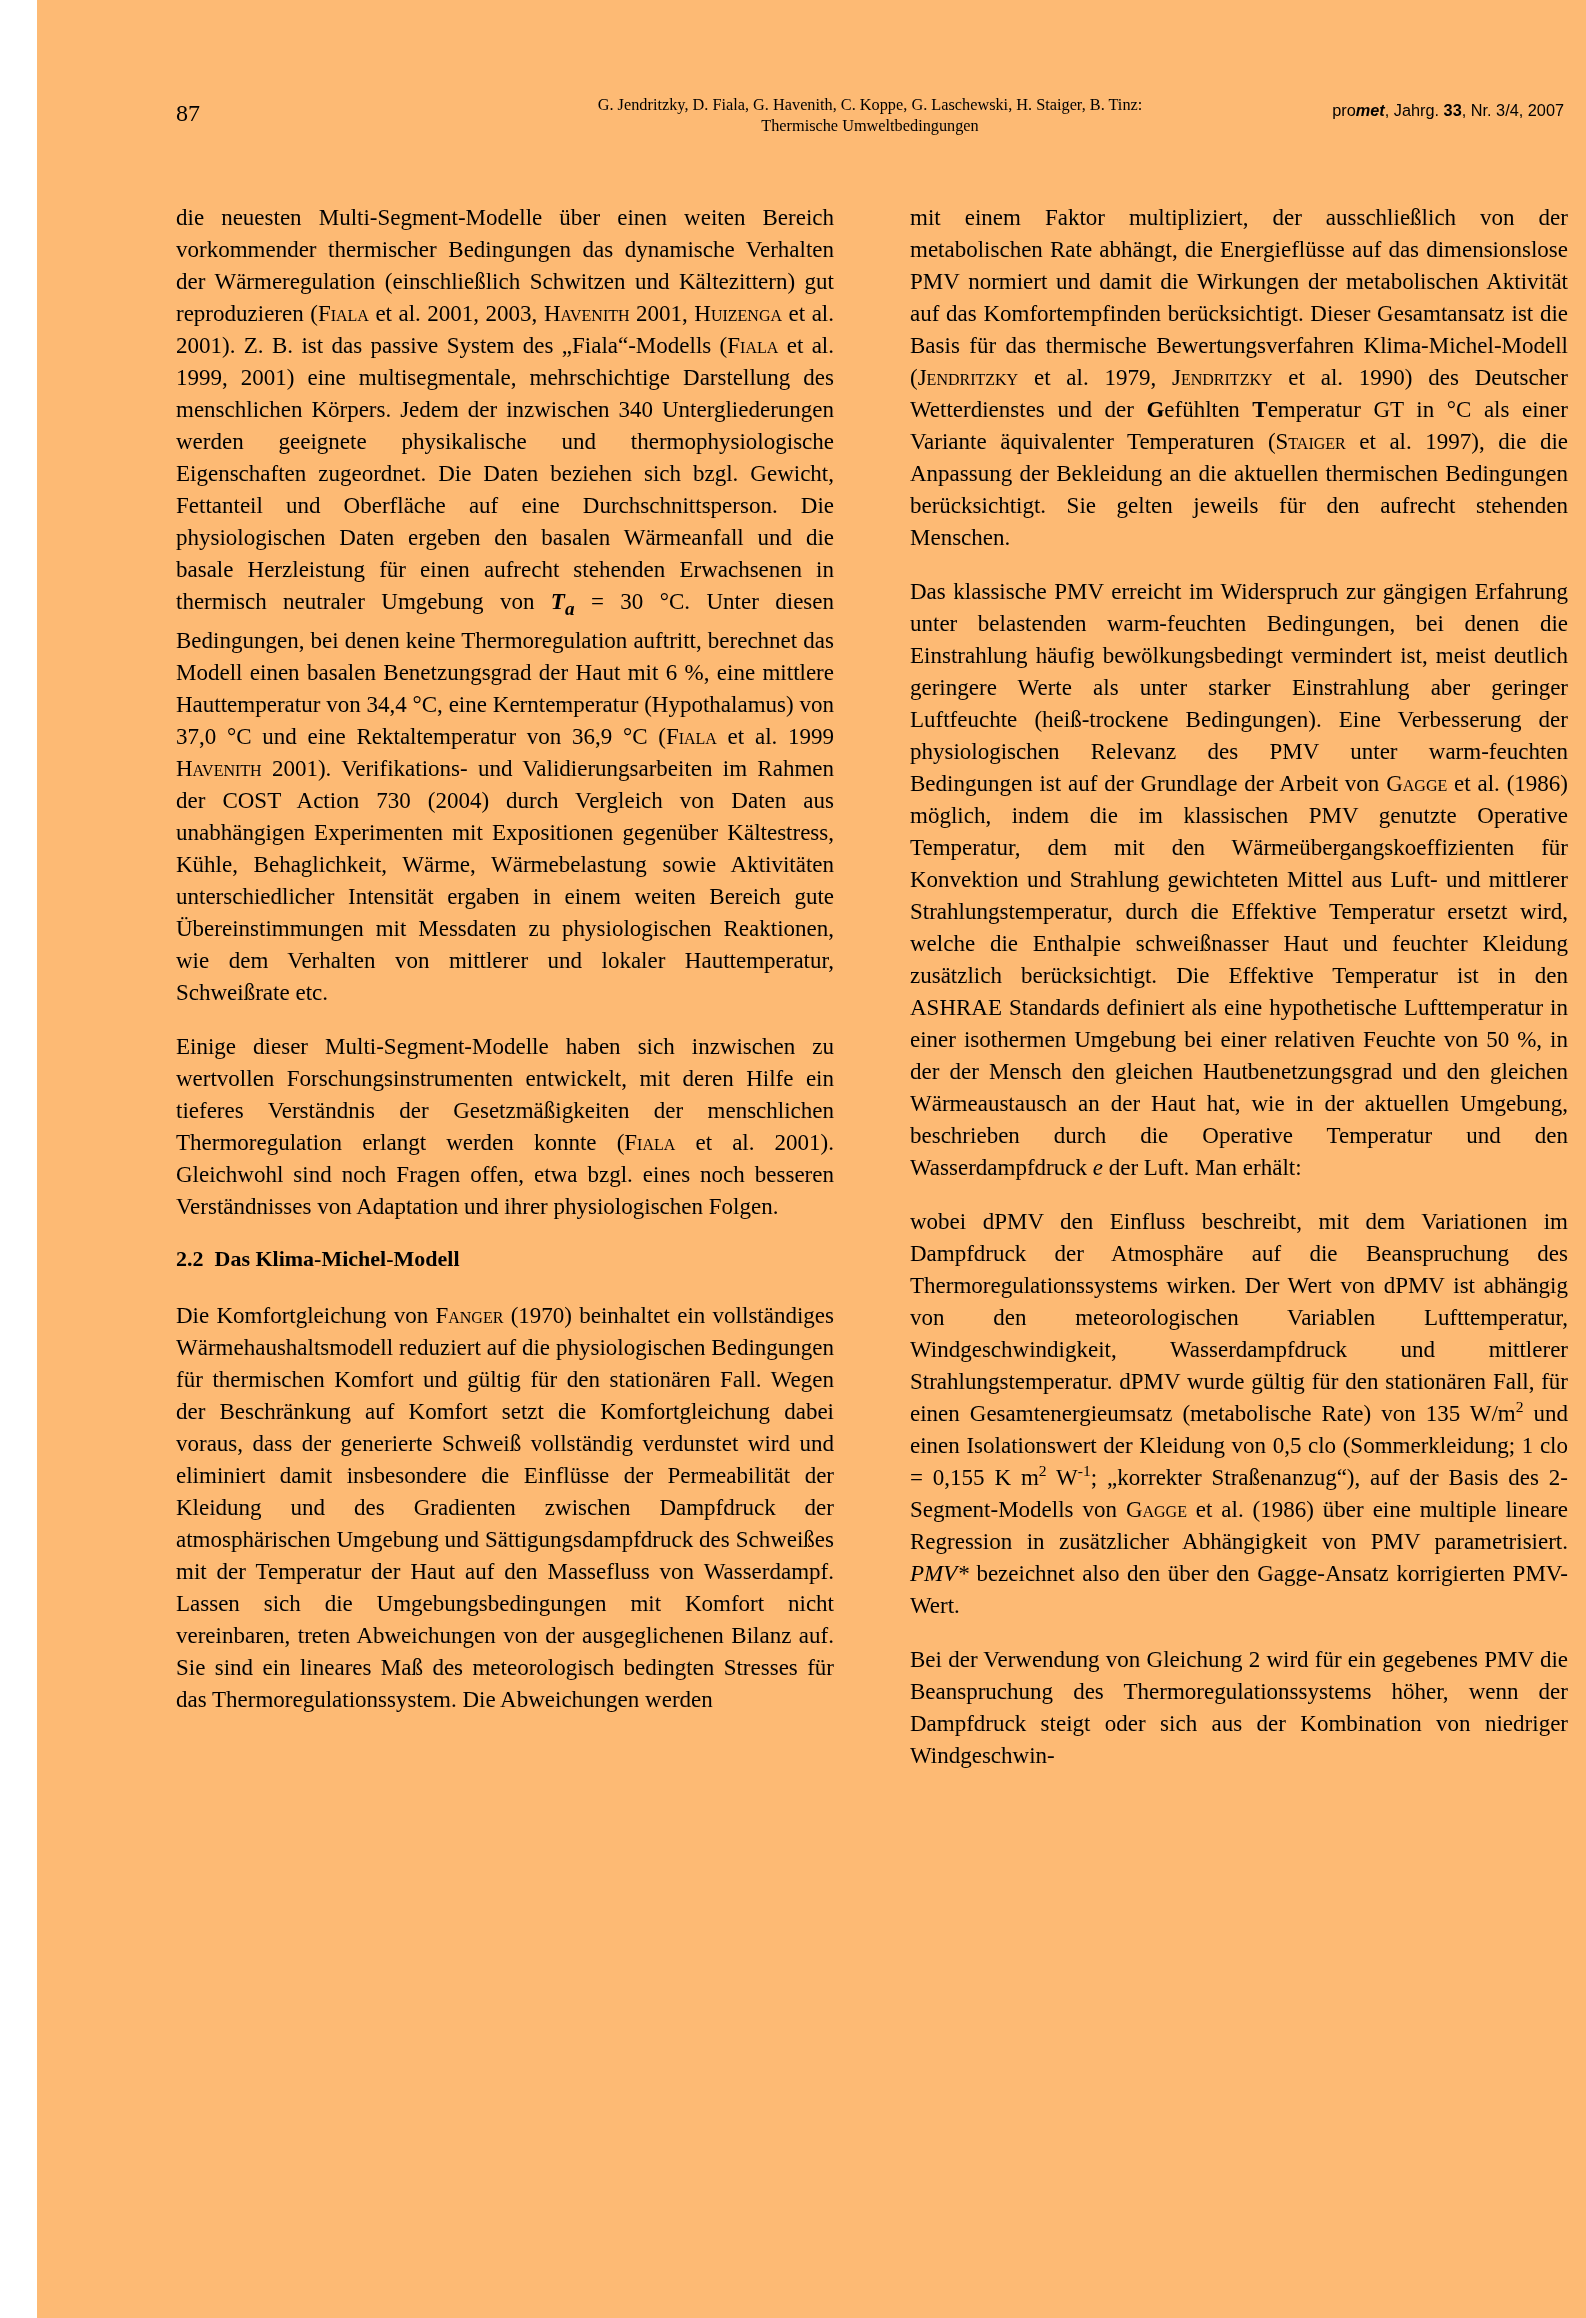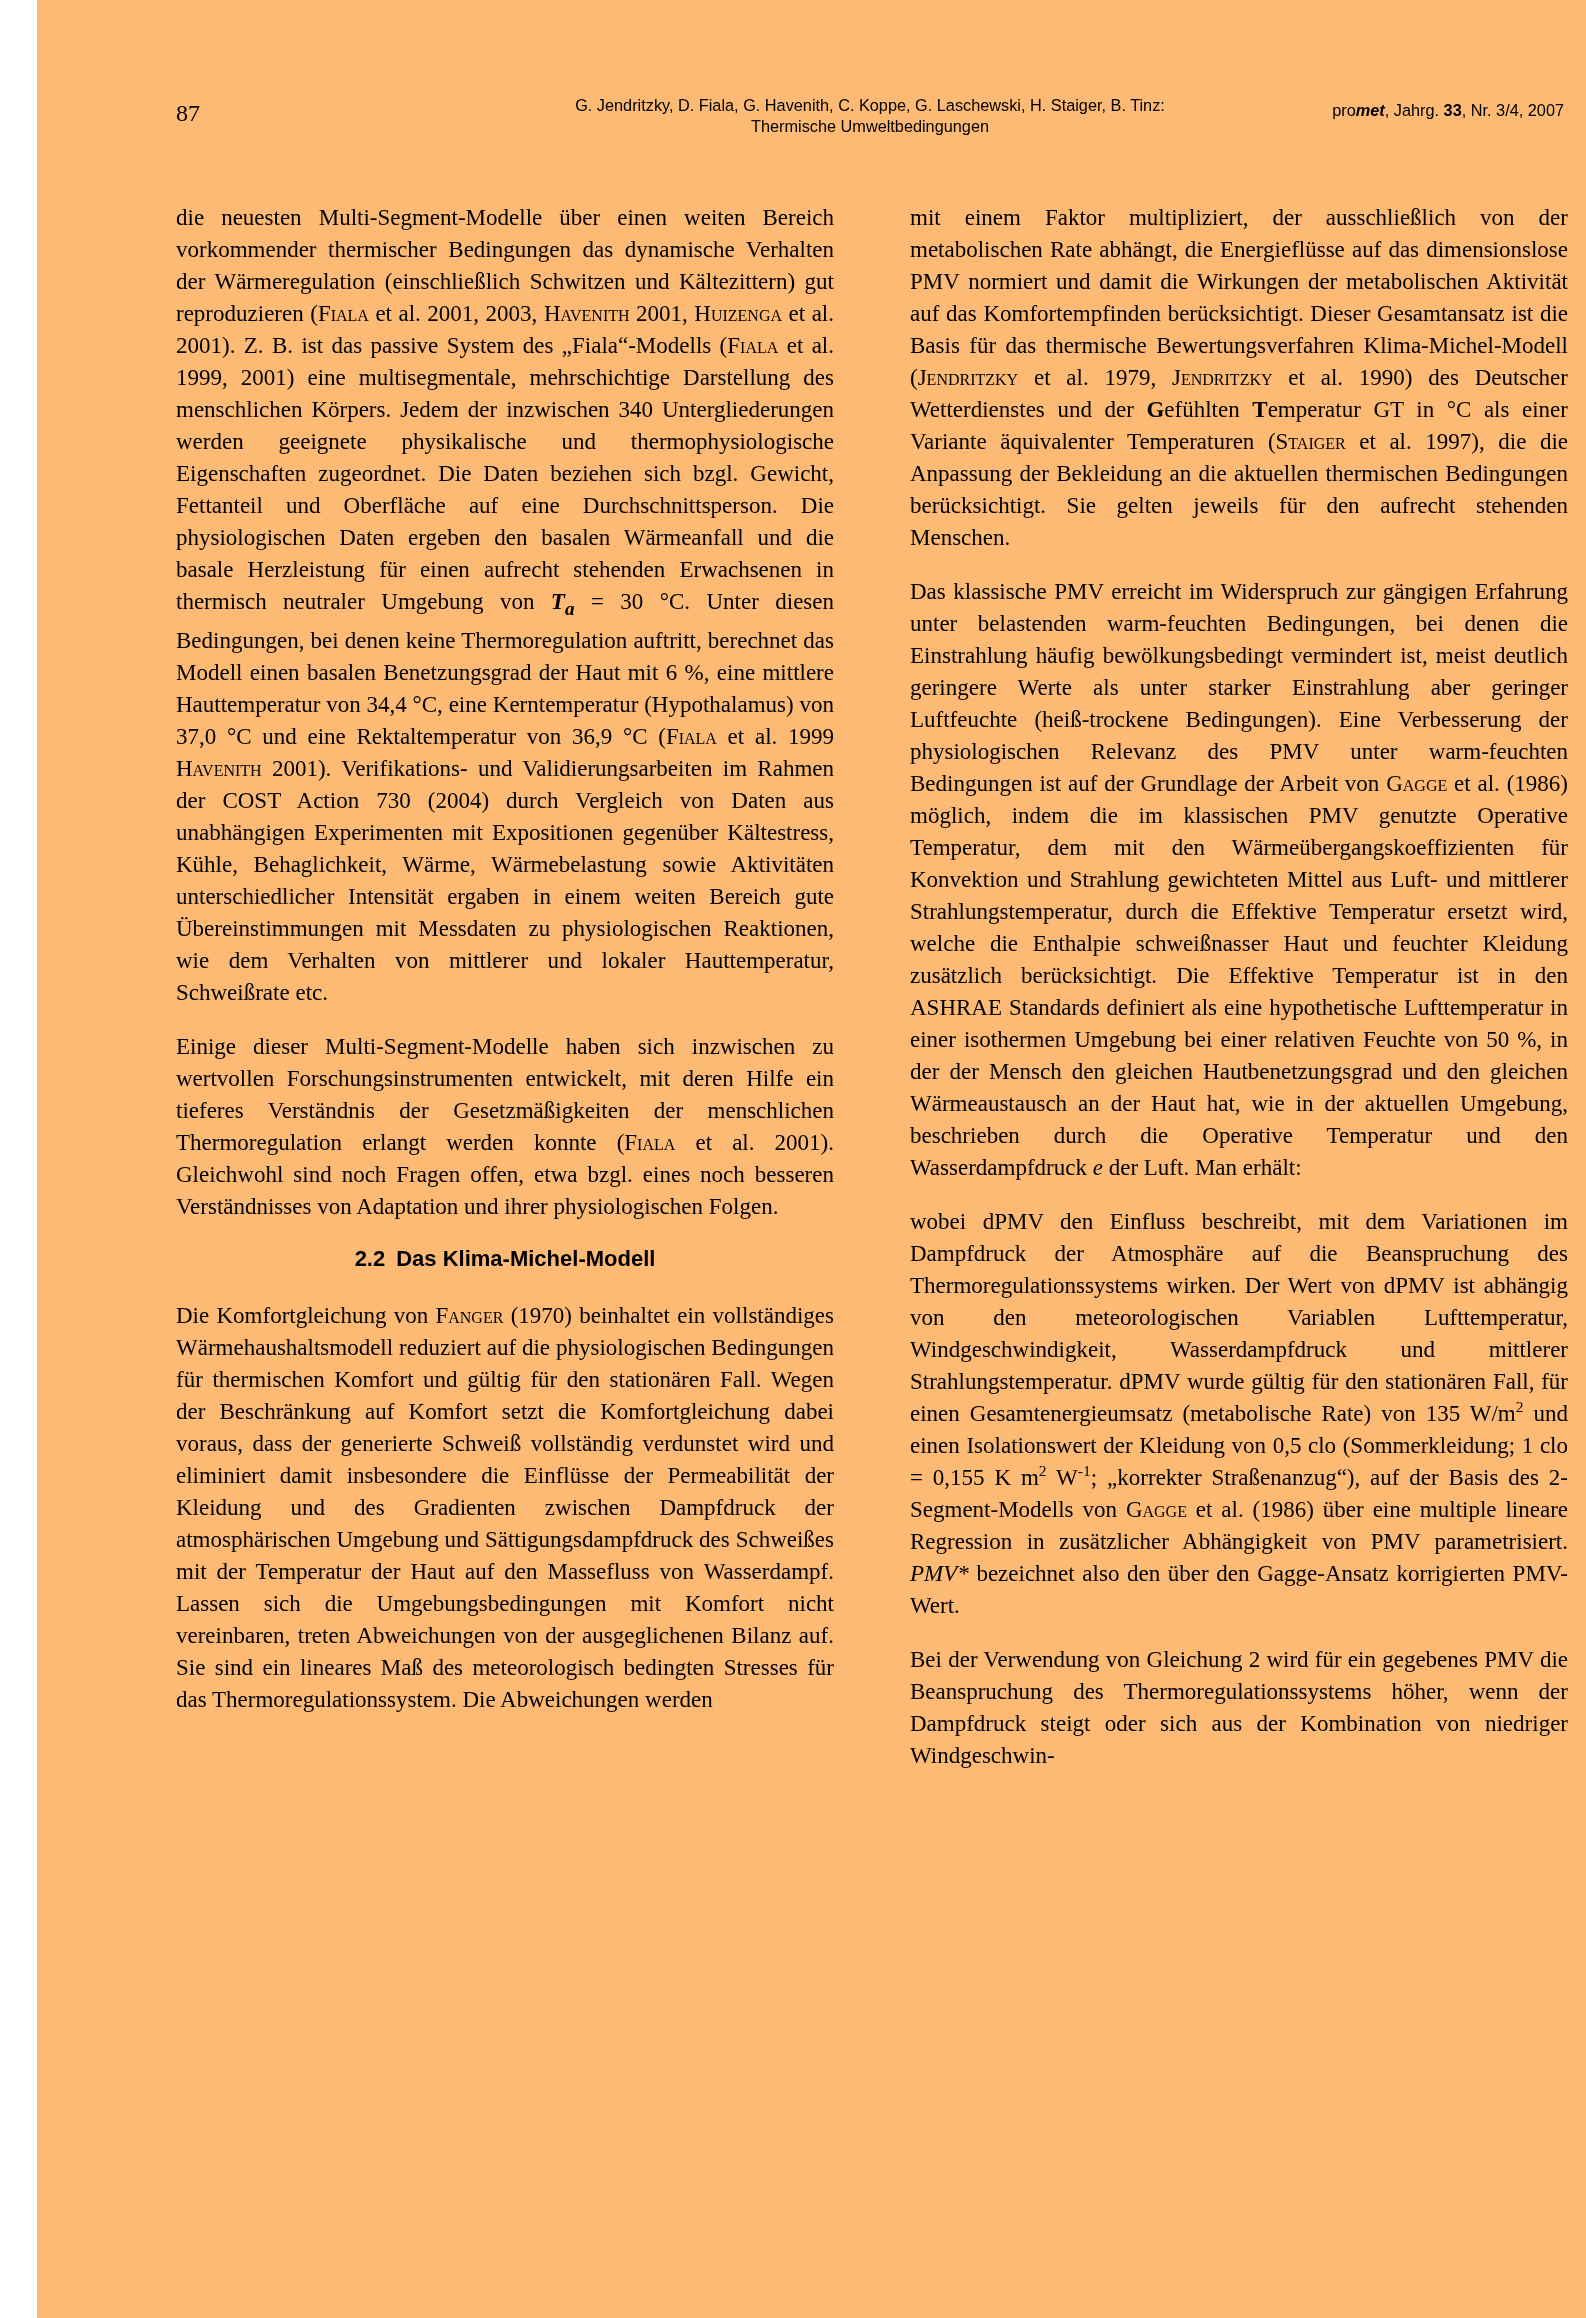--- a/index.html
+++ b/index.html
@@ -38,21 +38,21 @@
     font-family: "Liberation Serif", serif;
     font-size: 24px;
     line-height: 25.4px;
   }
   .header-center {
     position: absolute;
     left: 238px;
     top: 0;
     width: 912px;
     text-align: center;
-    font-family: Liberation Sans, sans-serif;
+    font-family: Liberation Serif, serif;
     font-size: 16.3px;
     line-height: 20.6px;
   }
   .header-center .line2 {
     display: block;
   }
   .header-right {
     position: absolute;
     right: 0;
     top: 4.8px;
@@ -87,25 +87,24 @@
     font-size: 23px;
     line-height: 32px;
     text-align: justify;
     text-justify: inter-word;
     hyphens: manual;
   }
   p.para:last-child { margin-bottom: 0; }
 
   h2.section-head {
     margin: 17.5px 0 27px 0;
-    font-family: Liberation Sans, sans-serif;
+    font-family: Liberation Serif, serif;
     font-size: 22px;
     font-weight: bold;
     line-height: 28.6px;
-    text-align: center;
   }
   h2.section-head .num { margin-right: 11px; }
 
   .equation {
     position: relative;
     margin: 24px 0 24px 0;
     font-family: "Liberation Serif", serif;
     font-size: 22.6px;
     line-height: 32px;
     font-style: italic;

